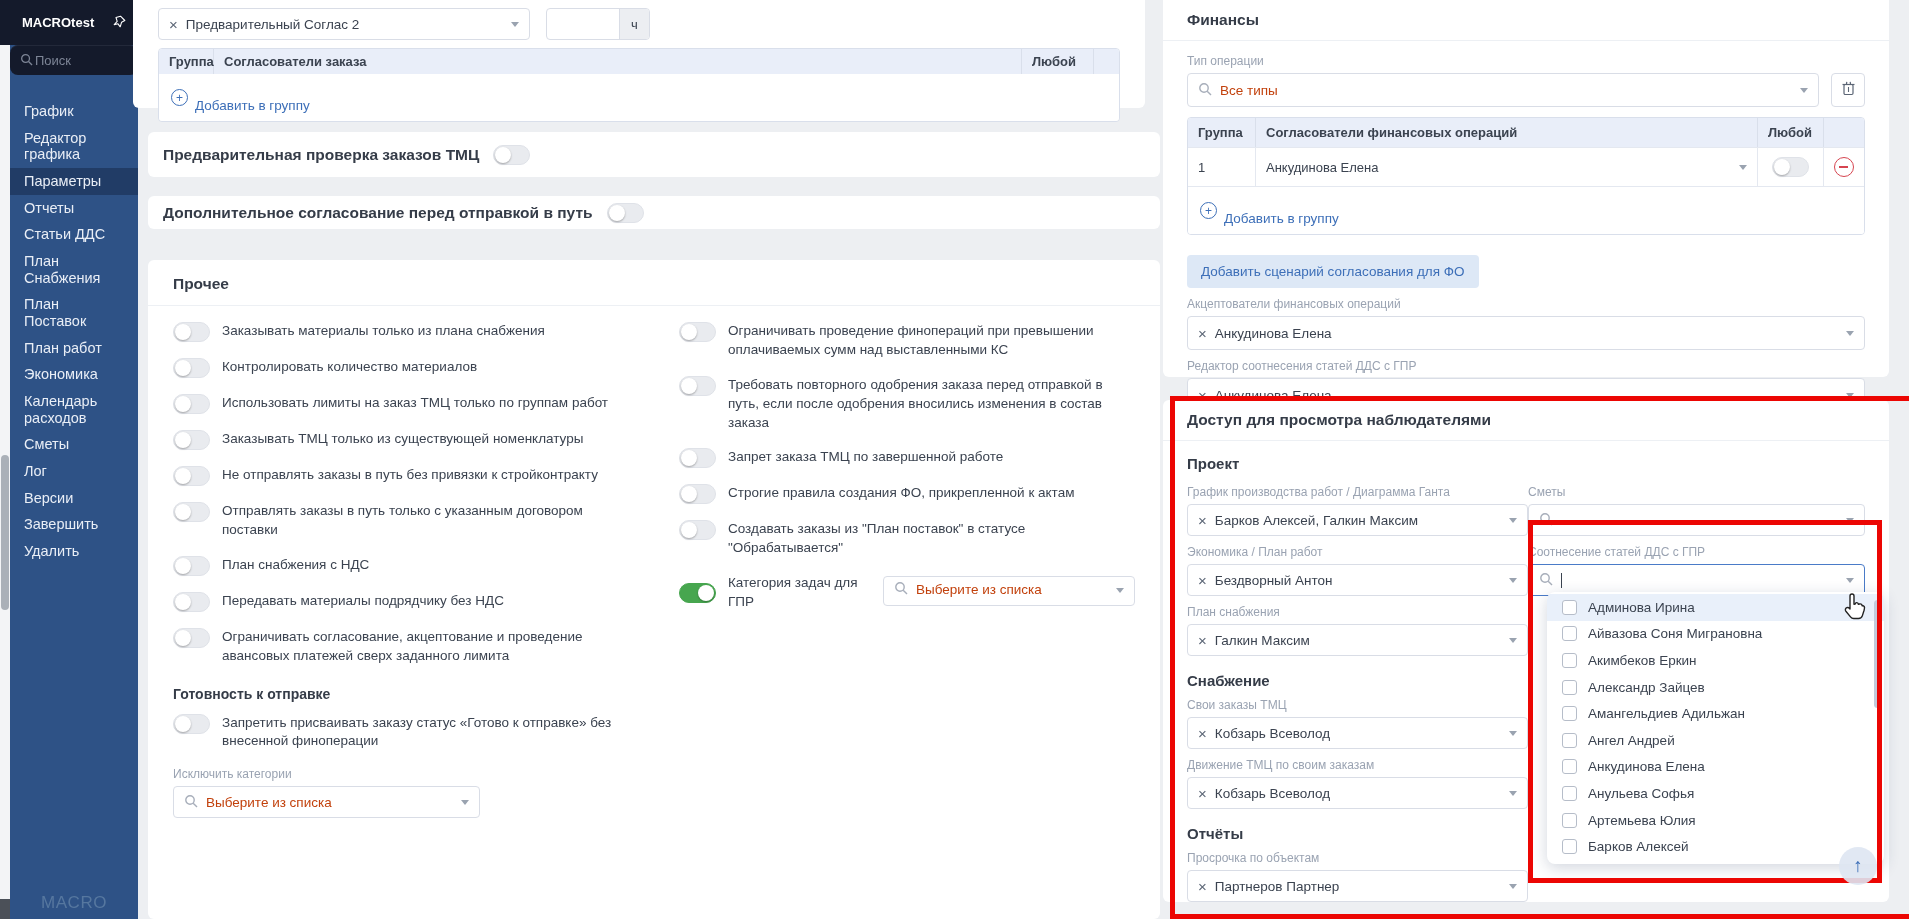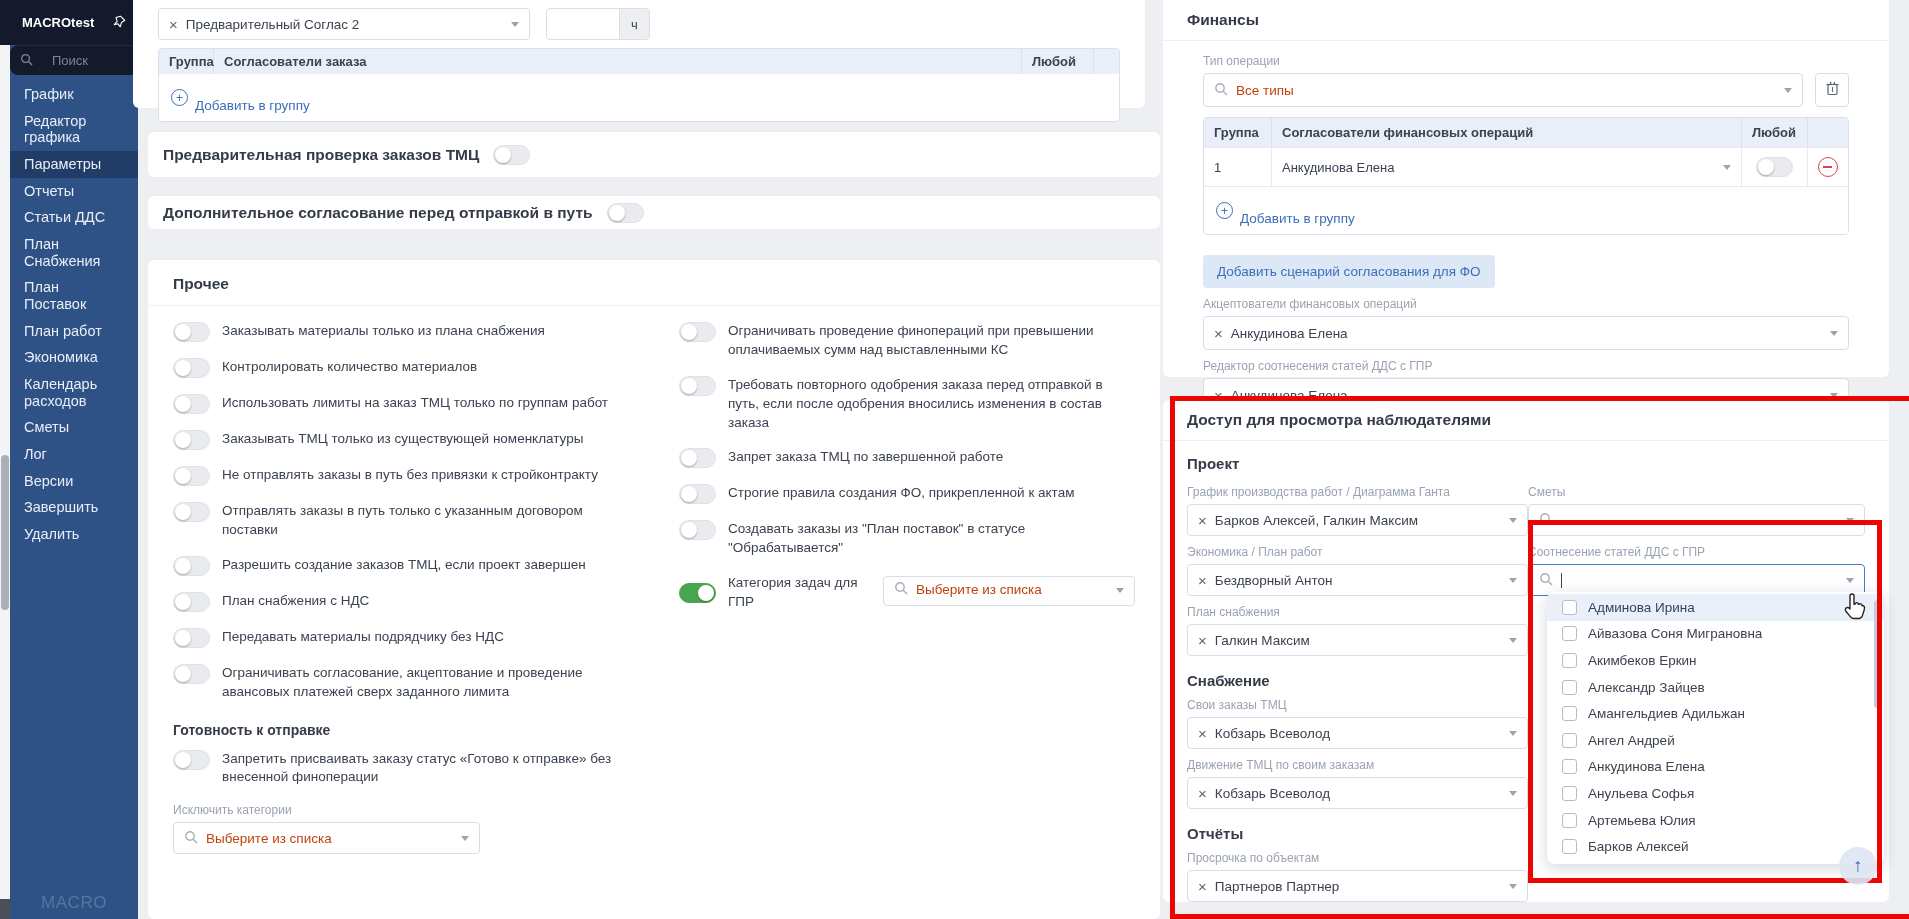--- a/index.html
+++ b/index.html
@@ -9,23 +9,23 @@
   
   .rail{position:absolute;left:0;top:0;width:10px;height:919px;background:#f3f4f6;}
   .rail-top{position:absolute;left:0;top:0;width:10px;height:45px;background:#141a2b;}
   .rail-thumb{position:absolute;left:1px;top:455px;width:8px;height:155px;background:#aab0b8;border-radius:4px;}
   .rail-bottom{position:absolute;left:0;bottom:0;width:10px;height:20px;background:#4b5058;}
 
   
   .sidebar{position:absolute;left:10px;top:0;width:128px;height:919px;background:#2e5286;}
   .sb-header{height:45px;background:#141a2b;display:flex;align-items:center;justify-content:space-between;
              padding:0 12px;color:#fff;font-weight:bold;font-size:13px;}
-  .sb-search{height:29px;background:#141a2b;display:flex;align-items:center;gap:19px;padding:0 10px;
+  .sb-search{height:29px;background:#141a2b;display:flex;align-items:center;gap:2px;padding:0 10px;
              color:#7d8596;font-size:13px;border-top:1px solid #23293a;border-radius:8px;}
-  .sb-menu{padding-top:6px;}
+  .sb-menu{padding-top:23px;}
   .sb-item{padding:5px 14px;font-size:14.5px;color:#e9eef6;line-height:1.15;cursor:pointer;}
   .sb-item.active{background:#213c66;}
   .sb-footer{position:absolute;bottom:6px;left:0;width:100%;text-align:center;color:#56779f;font-size:17px;letter-spacing:.5px;}
 
   
   .card{position:absolute;background:#fff;border-radius:6px;}
 
   
   .select{height:32px;border:1px solid #d9dde6;border-radius:4px;background:#fff;
           display:flex;align-items:center;gap:8px;padding:0 10px;font-size:13.5px;color:#3b4350;box-sizing:border-box;}
@@ -82,21 +82,21 @@
   .col-r{flex:1;}
   .trow{display:flex;align-items:flex-start;gap:12px;margin-bottom:16px;font-size:13.5px;line-height:1.4;}
   .trow .toggle{margin-top:0;}
   .sub-title{font-weight:bold;font-size:14px;color:#353c48;margin:20px 0 12px;}
   .mini-select{width:278px;height:30px;margin-top:-5px;}
   .excl-select{width:307px;}
 
   
   .fin-card{left:1163px;top:0;width:726px;height:377px;border-radius:0 0 6px 6px;}
   .fin-title{padding:11px 24px;font-weight:bold;font-size:15.5px;color:#353c48;border-bottom:1px solid #edf0f4;}
-  .fin-body{padding:4px 40px 0;}
+  .fin-body{padding:4px 24px 0;}
   .op-row{display:flex;gap:12px;align-items:center;}
   .op-select{flex:1;height:34px;}
   .sq-btn{width:34px;height:34px;border:1px solid #d9dde6;border-radius:4px;display:flex;align-items:center;
           justify-content:center;background:#fff;box-sizing:border-box;}
   .tbl-fin{margin-top:10px;}
   .fin-head>div{padding:7px 10px;}
   .fh-group{width:68px;}
   .fh-name{flex:1;}
   .fh-any{width:66px;}
   .fh-end{width:40px;}
@@ -251,24 +251,20 @@
         <div class="trow">
             <span class="toggle"></span>
             <span>Не отправлять заказы в путь без привязки к стройконтракту</span>
           </div>
         <div class="trow">
             <span class="toggle"></span>
             <span>Отправлять заказы в путь только с указанным договором поставки</span>
           </div>
         <div class="trow">
             <span class="toggle"></span>
-            <span>Разрешить создание заказов ТМЦ, если проект завершен</span>
-          </div>
-        <div class="trow">
-            <span class="toggle"></span>
             <span>План снабжения с НДС</span>
           </div>
         <div class="trow">
             <span class="toggle"></span>
             <span>Передавать материалы подрядчику без НДС</span>
           </div>
         <div class="trow">
             <span class="toggle"></span>
             <span>Ограничивать согласование, акцептование и проведение авансовых платежей сверх заданного лимита</span>
           </div>

